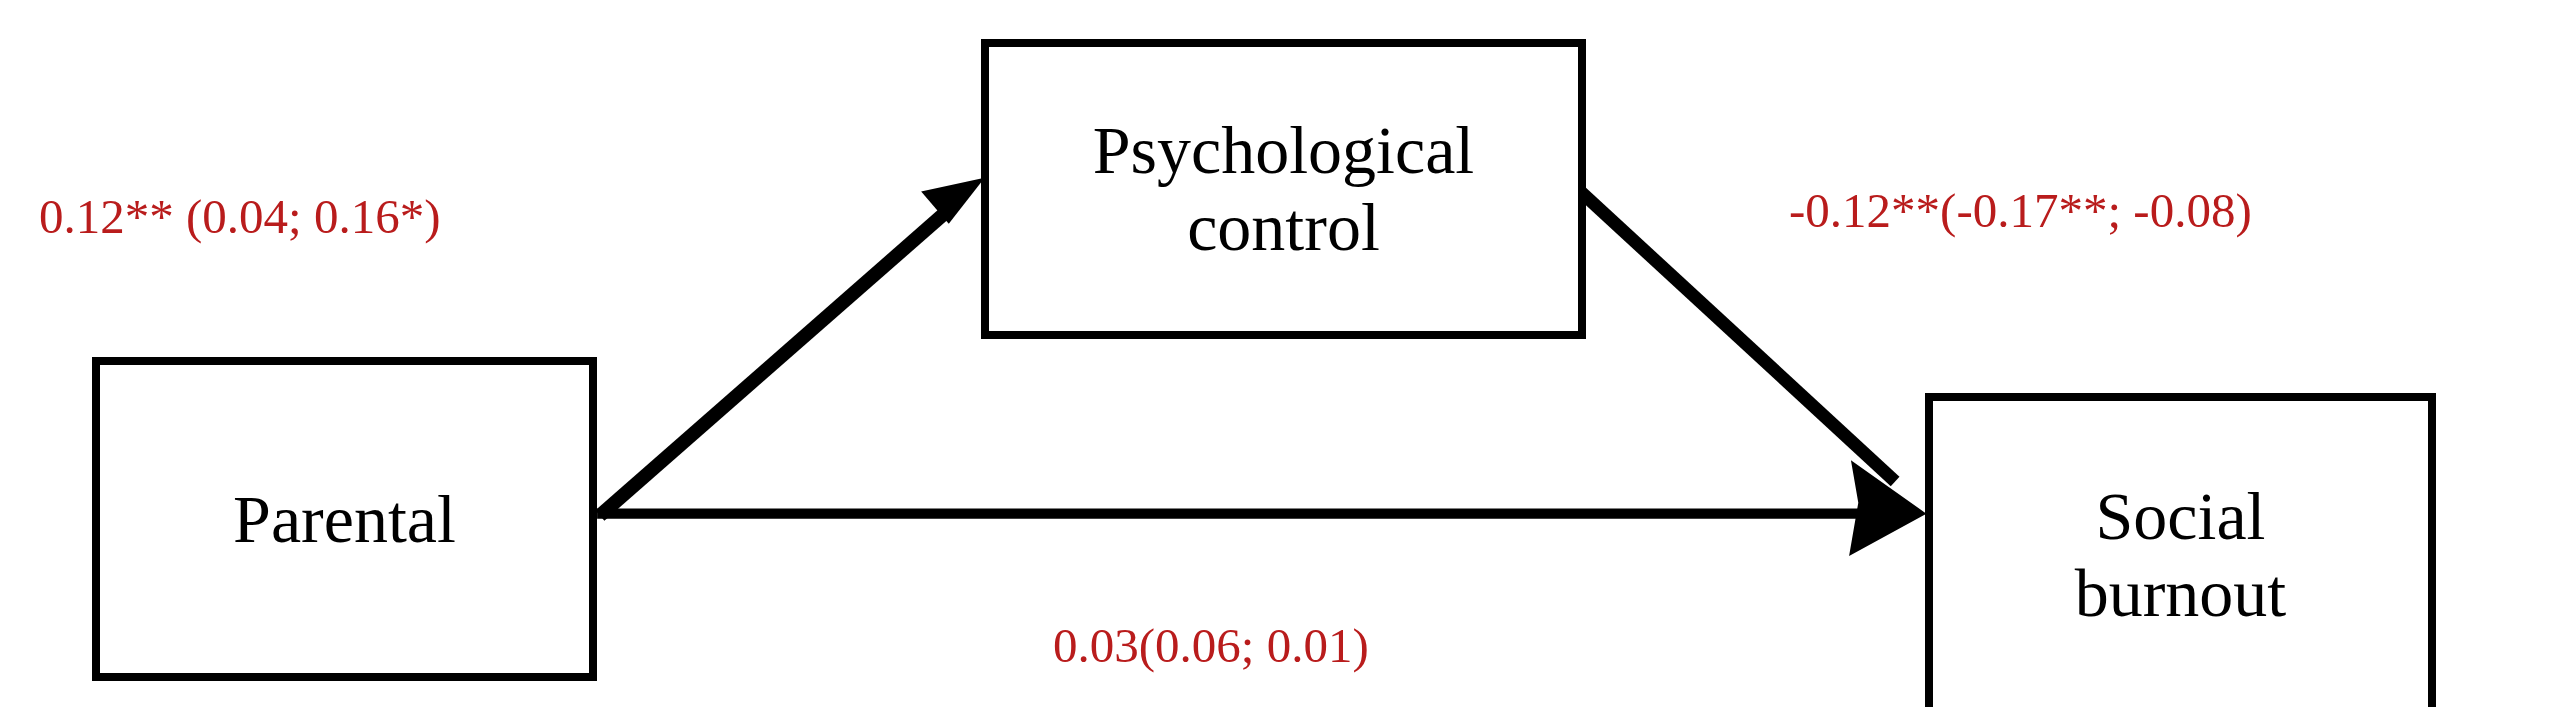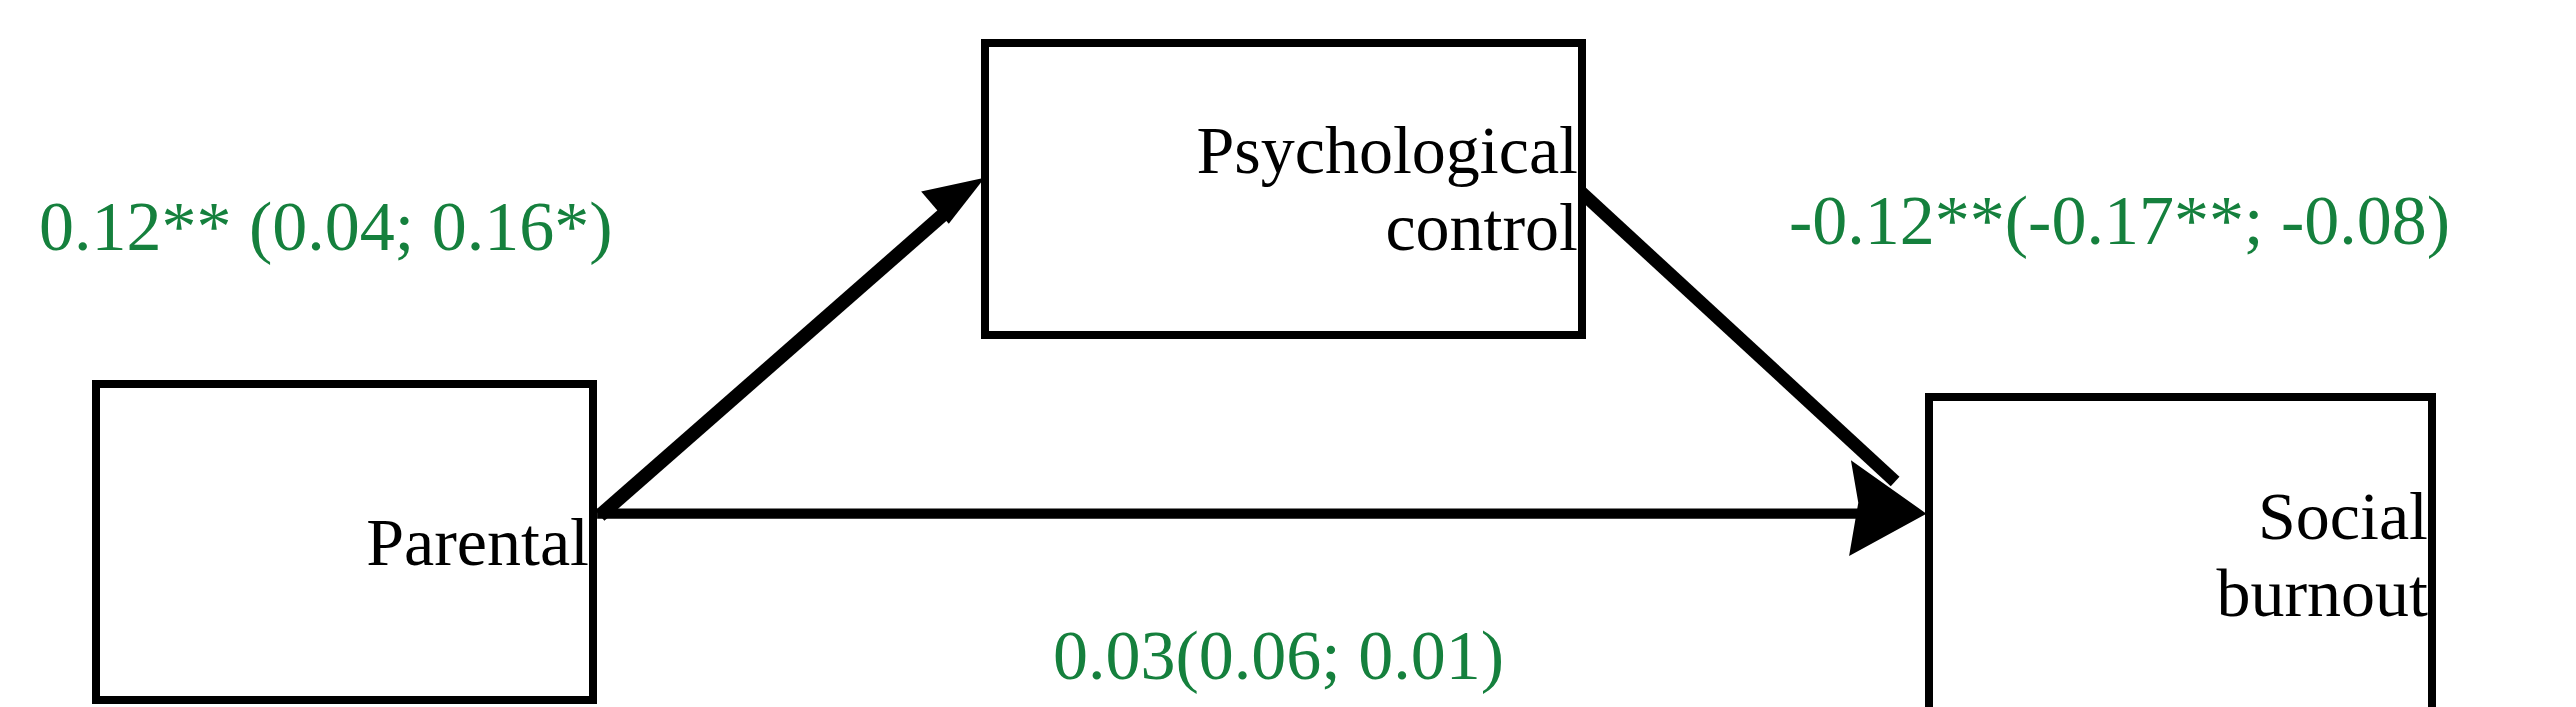--- a/index.html
+++ b/index.html
@@ -26,58 +26,57 @@
     width: 2576px;
     height: 707px;
   }
   .node-box {
     position: absolute;
     box-sizing: border-box;
     background: #ffffff;
     border: 8.3px solid #000000;
     display: flex;
     flex-direction: column;
-    align-items: flex-end;
+    align-items: center;
     justify-content: center;
     z-index: 3;
   }
   .node-label-line {
     display: block;
     text-align: center;
     font-size: 68px;
     line-height: 1.13;
     white-space: nowrap;
     letter-spacing: 0px;
   }
   #node-parental-burnout {
     left: 92px;
     top: 357px;
     width: 505px;
     height: 324px;
-    margin-top: 23px;
   }
   #node-psychological-control {
     left: 981px;
     top: 39px;
     width: 605px;
     height: 300px;
   }
   #node-social-distress {
     left: 1925px;
     top: 357px;
     width: 511px;
     height: 324px;
     margin-top: 36px;
   }
   .path-label {
     position: absolute;
-    font-size: 70px;
+    font-size: 49px;
     line-height: 1;
     white-space: nowrap;
-    color: #15803d;
+    color: #b91c1c;
     z-index: 4;
   }
   #label-a-path {
     left: 39px;
     top: 192px;
   }
   #label-b-path {
     left: 1789px;
     top: 186px;
   }

